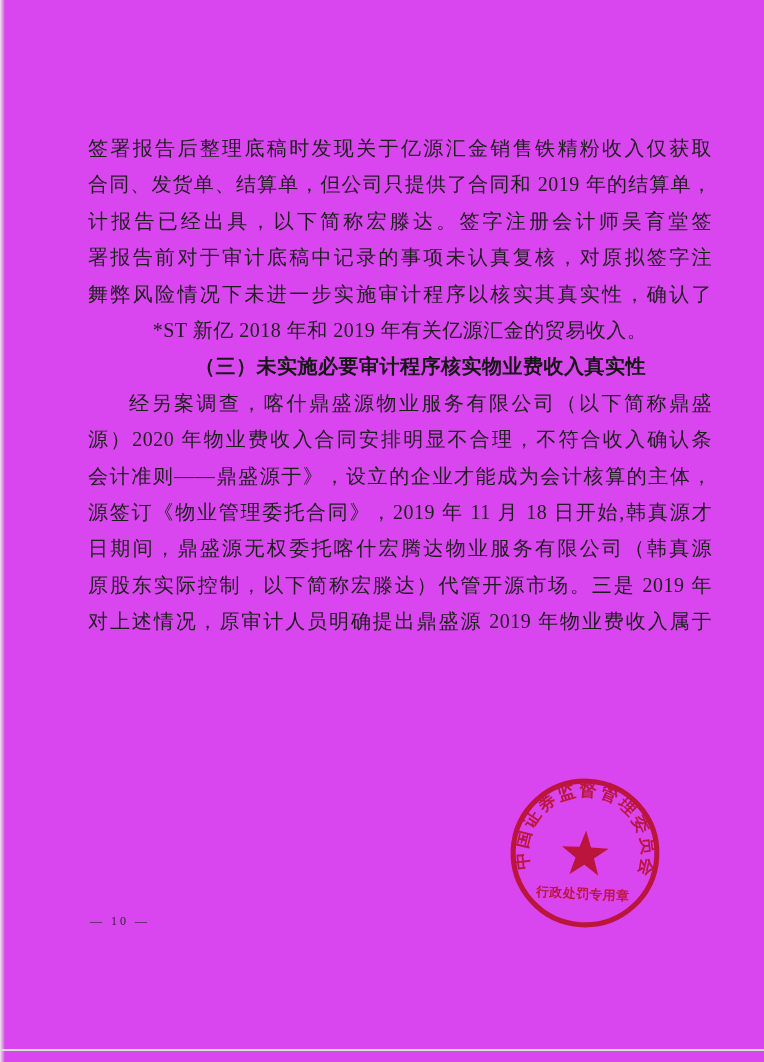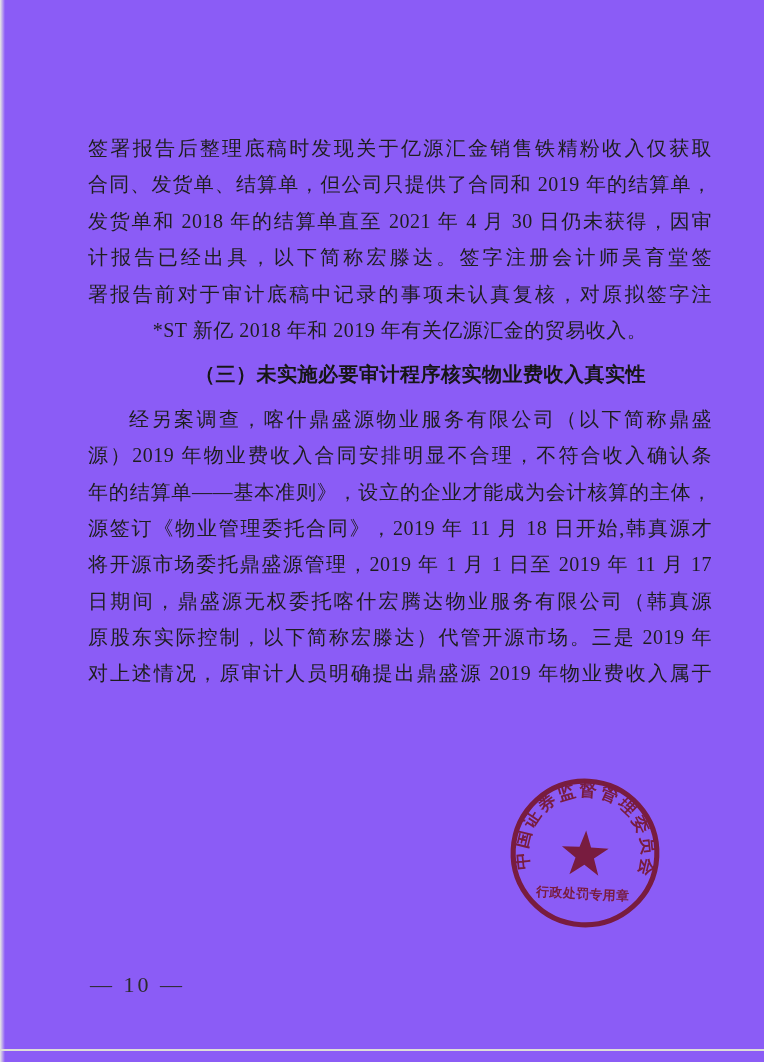--- a/index.html
+++ b/index.html
@@ -4,21 +4,21 @@
 <style>
   html, body {
     margin: 0;
     padding: 0;
     background: #ffffff;
   }
   .page {
     position: relative;
     width: 764px;
     height: 1062px;
-    background: #8b5cf6;
+    background: #d946ef;
     overflow: hidden;
     font-family: "Liberation Serif", "DejaVu Serif", serif;
   }
   
   .edge-left {
     position: absolute;
     left: 0; top: 0;
     width: 5px; height: 1062px;
     background: linear-gradient(to right, #e9e9e5, rgba(252,252,250,0));
   }
@@ -41,31 +41,30 @@
     color: #1e1e1e;
     letter-spacing: 0.5px;
     text-align: center;
   }
   .line.justify {
     text-align: justify;
     text-align-last: justify;
   }
   .line.indent {
     text-indent: 41px;
-    margin-top: 8px;
   }
   .line.heading {
     font-weight: bold;
     color: #161616;
   }
   .footer-page-number {
     position: absolute;
     left: 90px;
-    top: 972px;
-    font-size: 22px;
+    top: 914px;
+    font-size: 12px;
     letter-spacing: 3px;
     color: #2b2b2b;
   }
   .seal {
     position: absolute;
     left: 508px;
     top: 776px;
     width: 154px;
     height: 154px;
     mix-blend-mode: multiply;
@@ -89,30 +88,29 @@
 <body>
 
 <div class="page">
 
   <div class="edge-left"></div>
   <div class="edge-bottom"></div>
 
   <div class="text-block">
     <div class="line justify">签署报告后整理底稿时发现关于亿源汇金销售铁精粉收入仅获取</div>
     <div class="line justify">合同、发货单、结算单，但公司只提供了合同和 2019 年的结算单，</div>
-    <div class="line justify">发货单和 2018 年的结算单直至 2021 年 4 月 30 日仍未获得，因审</div>
     <div class="line justify">计报告已经出具，以下简称宏滕达。签字注册会计师吴育堂签</div>
     <div class="line justify">署报告前对于审计底稿中记录的事项未认真复核，对原拟签字注</div>
+    <div class="line justify">舞弊风险情况下未进一步实施审计程序以核实其真实性，确认了</div>
     <div class="line">*ST 新亿 2018 年和 2019 年有关亿源汇金的贸易收入。</div>
     <div class="line heading indent">（三）未实施必要审计程序核实物业费收入真实性</div>
     <div class="line justify indent">经另案调查，喀什鼎盛源物业服务有限公司（以下简称鼎盛</div>
-    <div class="line justify">源）2019 年物业费收入合同安排明显不合理，不符合收入确认条</div>
-    <div class="line justify">年的结算单——基本准则》，设立的企业才能成为会计核算的主体，</div>
+    <div class="line justify">源）2020 年物业费收入合同安排明显不合理，不符合收入确认条</div>
+    <div class="line justify">会计准则——鼎盛源于》，设立的企业才能成为会计核算的主体，</div>
     <div class="line justify">源签订《物业管理委托合同》，2019 年 11 月 18 日开始,韩真源才</div>
-    <div class="line justify">将开源市场委托鼎盛源管理，2019 年 1 月 1 日至 2019 年 11 月 17</div>
     <div class="line justify">日期间，鼎盛源无权委托喀什宏腾达物业服务有限公司（韩真源</div>
     <div class="line justify">原股东实际控制，以下简称宏滕达）代管开源市场。三是 2019 年</div>
     <div class="line justify">对上述情况，原审计人员明确提出鼎盛源 2019 年物业费收入属于</div>
   </div>
 
   <div class="footer-page-number">— 10 —</div>
 
   <svg class="seal" viewBox="0 0 150 150">
     <circle cx="75" cy="75" r="70" fill="none" stroke-width="5" stroke="#d8382c"></circle>
     <path id="sealArc" d="M 22.4,94.2 A 56,56 0 1 1 127.6,94.2" fill="none"></path>

